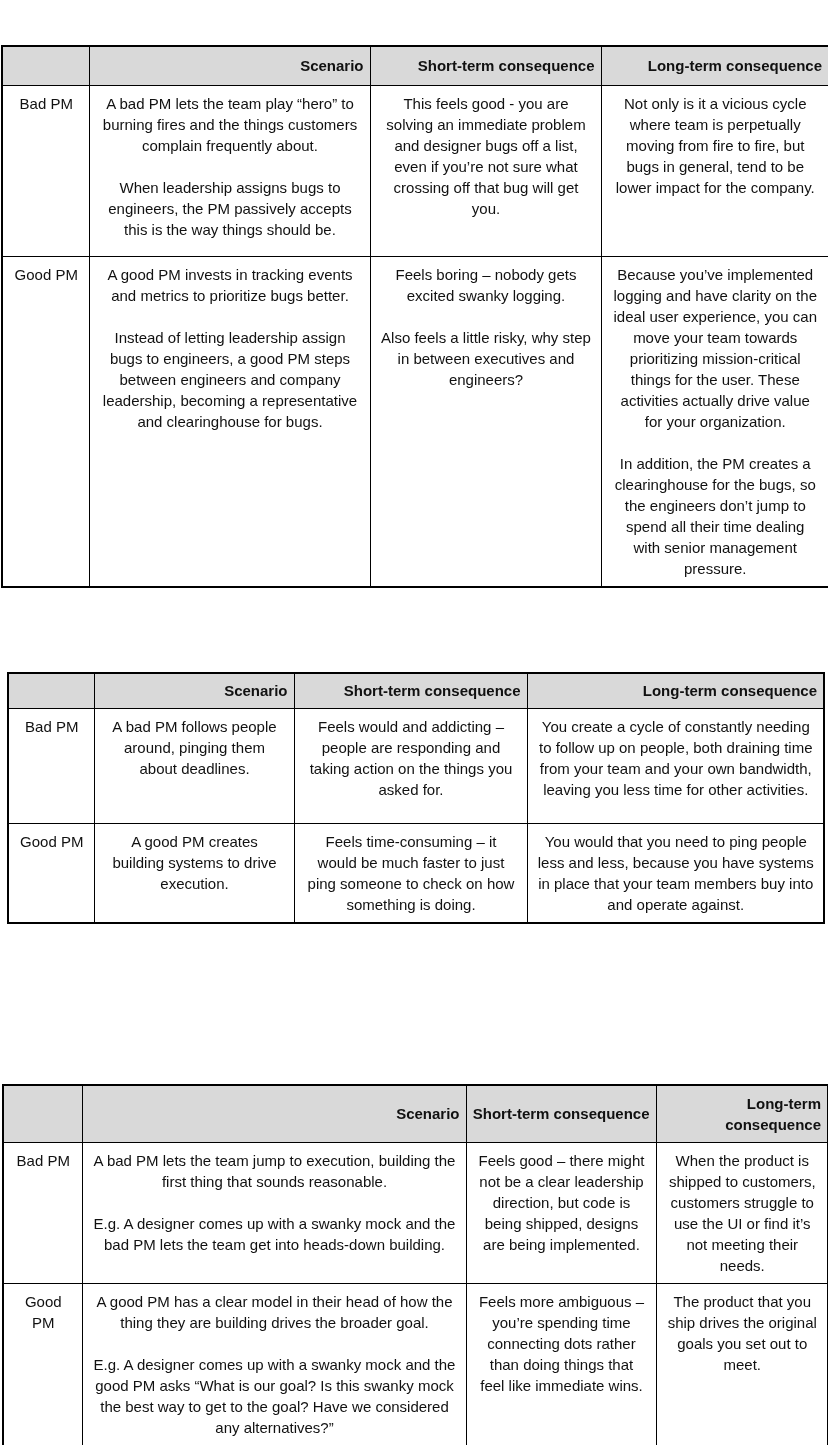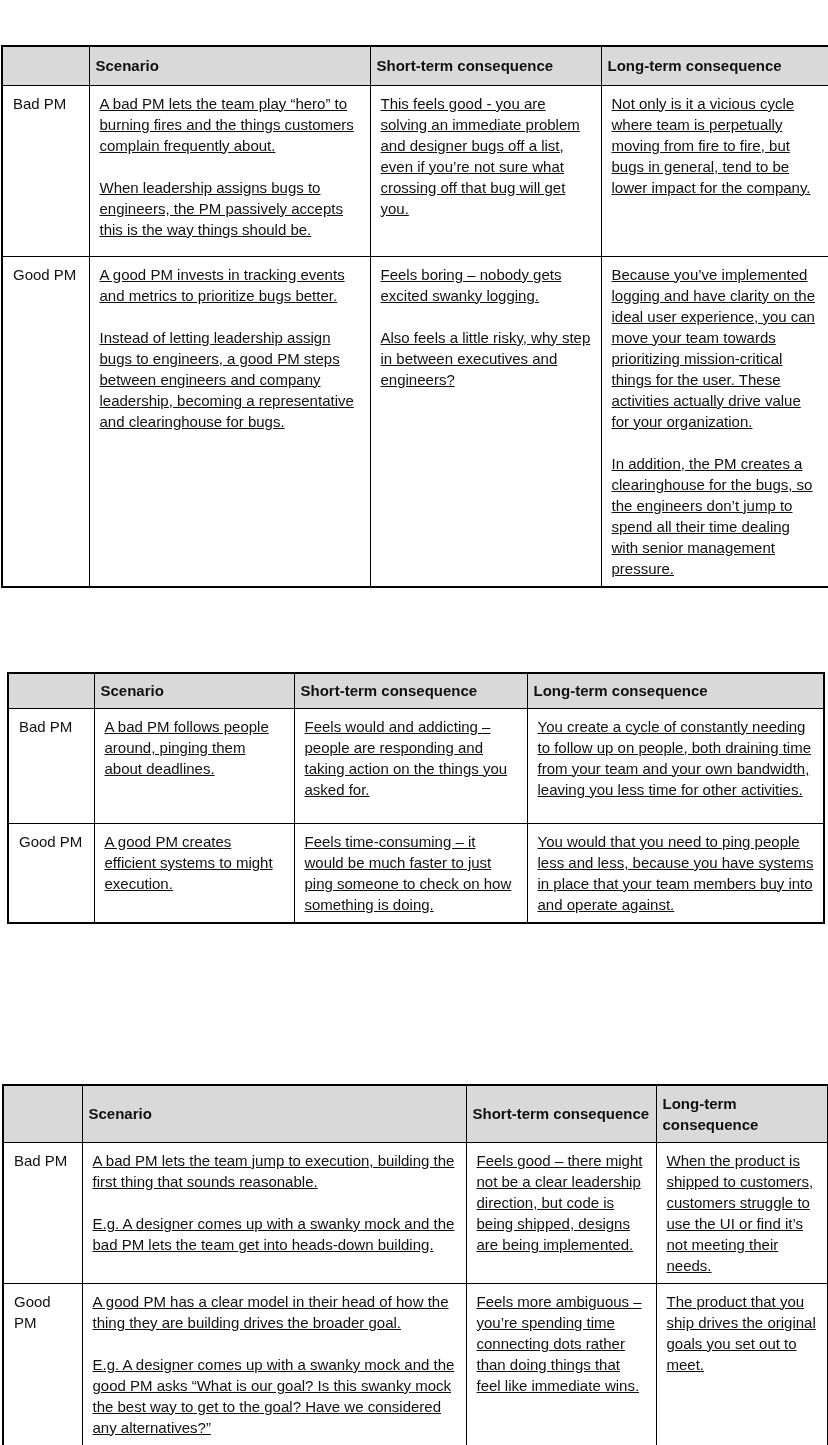--- a/index.html
+++ b/index.html
@@ -21,31 +21,31 @@
     font-size: 15px;
     line-height: 21px;
   }
   table.doc-table th, table.doc-table td {
     border: 1.5px solid #000000;
     overflow: hidden;
   }
   table.doc-table th {
     background: #d9d9d9;
     font-weight: bold;
-    text-align: left;
+    text-align: right;
     vertical-align: middle;
     padding: 2px 6px;
   }
   table.doc-table td {
     vertical-align: top;
-    text-align: left;
+    text-align: center;
     padding: 7px 9px 7px 10px;
     background: #ffffff;
   }
-  table.doc-table td p { margin: 0 0 21px 0; text-decoration: underline; }
+  table.doc-table td p { margin: 0 0 21px 0; }
   table.doc-table td p:last-child { margin-bottom: 0; }
 
   
   .t1 { left: 1px; top: 45px; width: 827px; }
   .t1 tr.hdr { height: 39px; }
   .t1 tr.r1  { height: 171px; }
   .t1 tr.r2  { height: 302px; }
 
   
   .t2 { left: 7px; top: 672px; width: 816px; }
@@ -135,21 +135,21 @@
         <td>
           <p>Feels would and addicting – people are responding and taking action on the things you asked for.</p>
         </td>
         <td>
           <p>You create a cycle of constantly needing to follow up on people, both draining time from your team and your own bandwidth, leaving you less time for other activities.</p>
         </td>
       </tr>
       <tr class="r2">
         <td>Good PM</td>
         <td>
-          <p>A good PM creates efficient systems to might execution.</p>
+          <p>A good PM creates building systems to drive execution.</p>
         </td>
         <td>
           <p>Feels time-consuming – it would be much faster to just ping someone to check on how something is doing.</p>
         </td>
         <td>
           <p>You would that you need to ping people less and less, because you have systems in place that your team members buy into and operate against.</p>
         </td>
       </tr>
     </tbody>
   </table>

